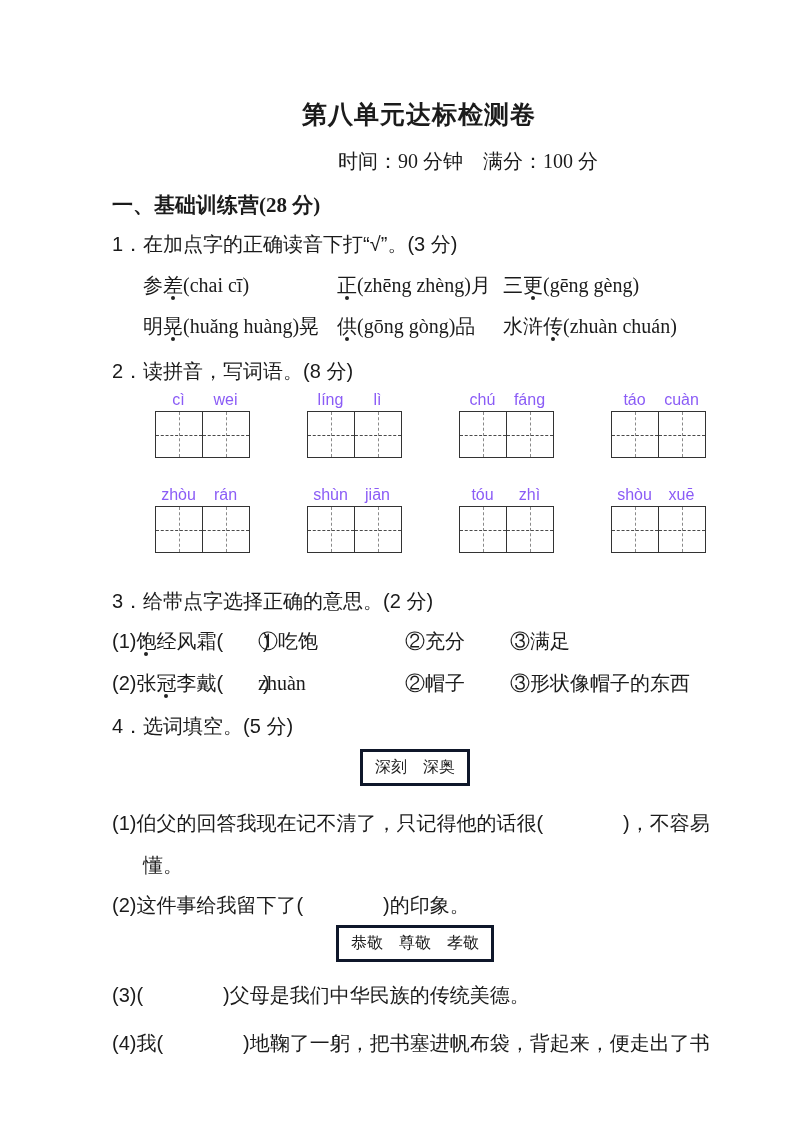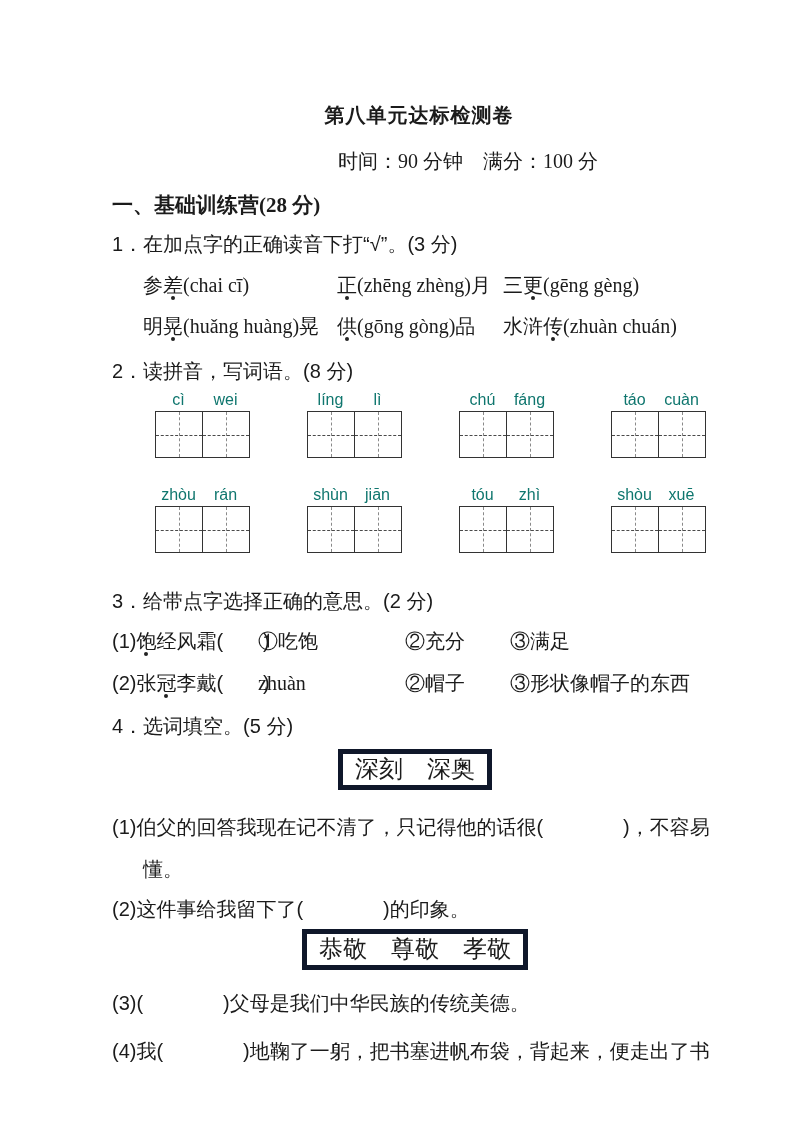--- a/index.html
+++ b/index.html
@@ -4,21 +4,21 @@
 <style>
   html,body{margin:0;padding:0;background:#888;}
   .page{
     width:793px;height:1122px;background:#ffffff;margin:0 auto;position:relative;
     box-sizing:border-box;padding:0 15px 0 112px;overflow:hidden;
     color:#1b1b1b;font-family:"Liberation Serif","DejaVu Serif",serif;font-size:20px;line-height:28px;
   }
   .sans{font-family:"Liberation Sans","DejaVu Sans",sans-serif;}
   .serif{font-family:"Liberation Serif","DejaVu Serif",serif;}
 
-  .title{margin:0;padding-top:101px;font-size:20px;font-weight:bold;text-align:center;
+  .title{margin:0;padding-top:101px;font-size:25px;font-weight:bold;text-align:center;
          position:relative;left:-26px;letter-spacing:1px;}
   .meta{margin:18px 0 0 46px;text-align:center;}
   .sec{margin:16px 0 0 0;font-size:21px;font-weight:600;}
   .qh{margin:0;font-size:20px;}
   .qh1{margin-top:11px;}
   .qh2{margin-top:17px;}
   .qh3{margin-top:34px;}
   .qh4{margin-top:15px;}
 
   
@@ -31,42 +31,42 @@
   .dc{position:relative;display:inline-block;}
   .dc::after{content:"";position:absolute;left:50%;bottom:-1px;width:4px;height:4px;
              margin-left:-2px;background:#222;border-radius:50%;}
 
   
   .q2-row{display:flex;margin-left:43px;}
   .q2-row1{margin-top:4px;}
   .q2-row2{margin-top:26px;}
   .q2-group{margin-right:57px;}
   .q2-group:last-child{margin-right:0;}
-  .py{display:flex;font-size:16px;line-height:22px;color:#0f766e;}
+  .py{display:flex;font-size:16px;line-height:22px;color:#8b5cf6;}
   .py span{display:inline-block;width:47px;text-align:center;}
   .tzg{display:flex;}
   .cell{width:46px;height:45px;border:1px solid #333;position:relative;background:#fff;}
   .cell + .cell{border-left:none;}
   .tzg .cell:first-child{border-right:1px solid #333;}
   .cell::before{content:"";position:absolute;left:50%;top:0;bottom:0;border-left:1px dashed #8a8a8a;}
   .cell::after{content:"";position:absolute;top:50%;left:0;right:0;border-top:1px dashed #4a4a4a;}
 
   
   .q3-row{display:flex;white-space:nowrap;}
   .q3-r1{margin-top:12px;}
   .q3-r2{margin-top:14px;align-items:center;}
   .q3-phrase{display:inline-block;width:146px;}
   .opt1{display:inline-block;width:147px;}
   .opt2{display:inline-block;width:105px;}
 
   
   .boxwrap{text-align:center;position:relative;left:-30px;}
   .bw1{margin-top:9px;}
   .bw2{margin-top:6px;}
-  .wordbox{display:inline-block;border:5px solid #0f172a;padding:1px 12px 2px 12px;font-size:24px;}
+  .wordbox{display:inline-block;border:3px solid #0f172a;padding:1px 12px 2px 12px;font-size:16px;}
   .q4l{white-space:nowrap;}
   .q4l1{margin-top:23px;}
   .q4l2{margin-top:14px;margin-left:31px;}
   .q4l3{margin-top:12px;}
   .q4l4{margin-top:19px;}
   .q4l5{margin-top:20px;}
 </style>
 </head>
 <body>
 

